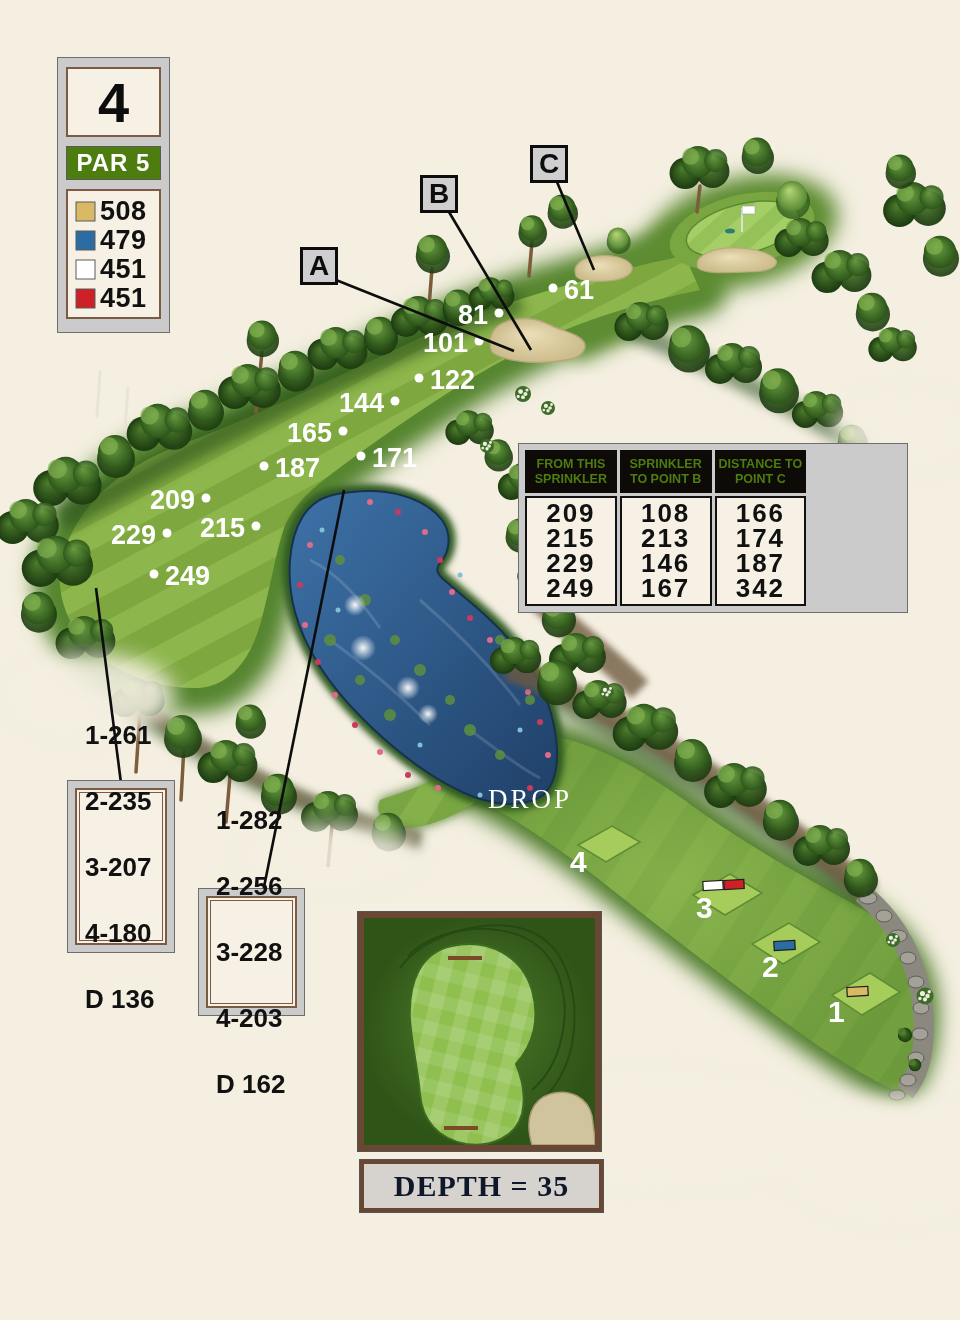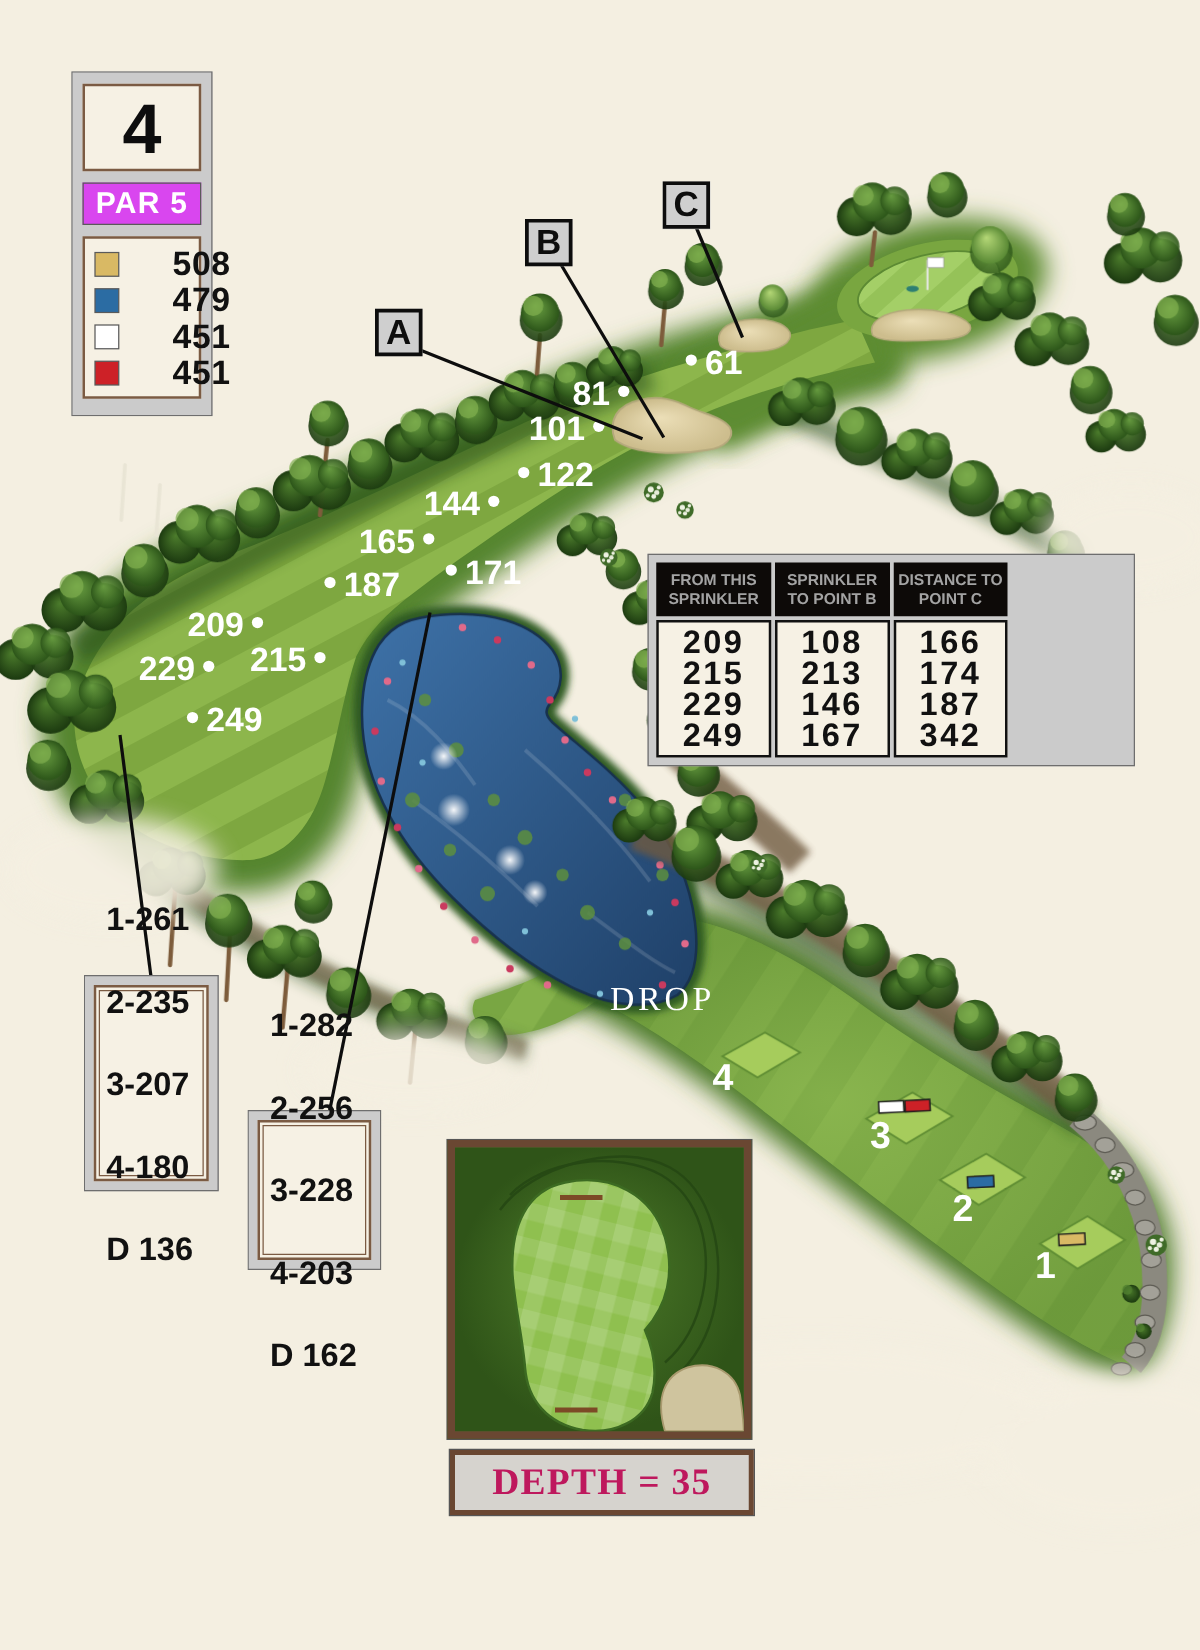--- a/index.html
+++ b/index.html
@@ -8,59 +8,59 @@
   #art{position:absolute;left:0;top:0;}
 
   
   .frame{position:absolute;background:#cbcbcb;border:1px solid #6e6e6e;box-sizing:border-box;}
   .frame-inner{border:2px solid #7b5b43;background:#f6f1e4;box-sizing:border-box;}
 
   
   #hole-panel{left:57px;top:57px;width:113px;height:276px;padding:9px 8px;}
   #hole-num-box{height:70px;display:flex;align-items:center;justify-content:center;
     font-size:56px;font-weight:700;color:#0d0d0d;}
-  #par-box{margin-top:9px;background:#d946ef;border:1px solid #5a5a5a;color:#fff;
+  #par-box{margin-top:9px;background:#4d7c0f;border:1px solid #5a5a5a;color:#fff;
     height:32px;display:flex;align-items:center;justify-content:center;
     font-size:24px;font-weight:700;letter-spacing:1px;}
   #legend-box{margin-top:9px;padding:6px 4px 4px 7px;}
-  .legend-row{display:flex;align-items:center;height:29px;gap:38px;}
+  .legend-row{display:flex;align-items:center;height:29px;}
   .legend-row svg{flex:0 0 auto;}
   .legend-yds{font-size:27px;font-weight:700;color:#111;margin-left:4px;letter-spacing:.5px;}
 
   
   .hz{position:absolute;width:32px;height:32px;background:#cfcfcf;border:3px solid #0d0d0d;
       display:flex;align-items:center;justify-content:center;
       font-size:28px;font-weight:700;color:#0d0d0d;}
 
   
   #spr-table{left:518px;top:443px;width:390px;height:170px;padding:6px;}
   #spr-grid{display:grid;grid-template-columns:1fr 1fr 1fr 1fr;grid-column-gap:3px;height:100%;}
   .spr-col{display:flex;flex-direction:column;}
-  .spr-head{background:#0d0a08;color:#a3a3a3;font-weight:700;font-size:12.5px;line-height:14.5px;
+  .spr-head{background:#0d0a08;color:#4d7c0f;font-weight:700;font-size:12.5px;line-height:14.5px;
     text-align:center;height:43px;display:flex;align-items:center;justify-content:center;padding:0 1px;}
   .spr-body{flex:1;margin-top:3px;border:2px solid #111;background:#f6f1e4;
     display:flex;flex-direction:column;justify-content:center;align-items:center;}
   .spr-val{font-size:26px;font-weight:700;color:#111;line-height:25px;letter-spacing:2px;}
 
   
   .carry{padding:7px;}
   .carry .frame-inner{height:100%;padding:2px;}
   .carry .inner2{border:1px solid #7b5b43;height:100%;box-sizing:border-box;
     padding:2px 5px;display:flex;flex-direction:column;justify-content:center;gap:36px;}
   #carry-left{left:67px;top:780px;width:108px;height:173px;}
   #carry-mid{left:198px;top:888px;width:107px;height:128px;}
   .carry-line{font-size:26px;font-weight:700;color:#111;line-height:30px;white-space:nowrap;}
 
   
   #green-inset{position:absolute;left:358px;top:912px;width:231px;height:227px;
     border:6px solid #6a4732;box-shadow:0 0 0 1px #555;background:#3c6a22;}
   #depth-box{position:absolute;left:360px;top:1160px;width:235px;height:44px;
     background:#d6d3ce;border:4px solid #6a4732;box-shadow:0 0 0 1px #555;
     display:flex;align-items:center;justify-content:center;
-    font-family:"Liberation Serif",serif;font-size:30px;font-weight:700;color:#be185d;letter-spacing:1px;}
+    font-family:"Liberation Serif",serif;font-size:30px;font-weight:700;color:#0f172a;letter-spacing:1px;}
 
   
   .yard{font-family:"Liberation Sans",sans-serif;font-size:27px;font-weight:700;fill:#fff;}
   .ydot{fill:#fff;}
   .tee-num{font-family:"Liberation Sans",sans-serif;font-size:30px;font-weight:700;fill:#fff;}
   .drop{font-family:"Liberation Serif",serif;font-size:27px;fill:#fff;letter-spacing:3px;}
   .leader{stroke:#0d0d0d;stroke-width:2.6;}
 </style>
 </head>
 <body>

